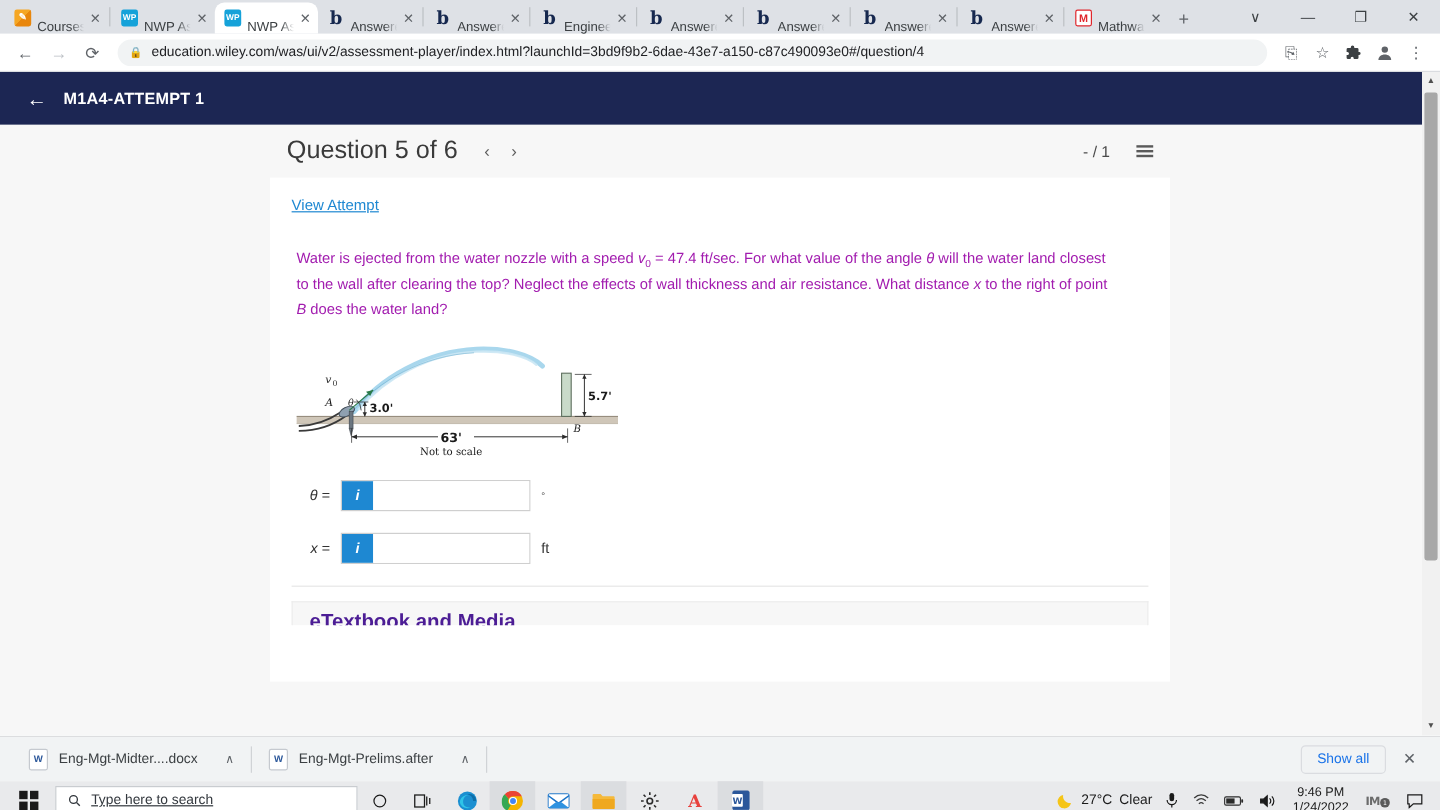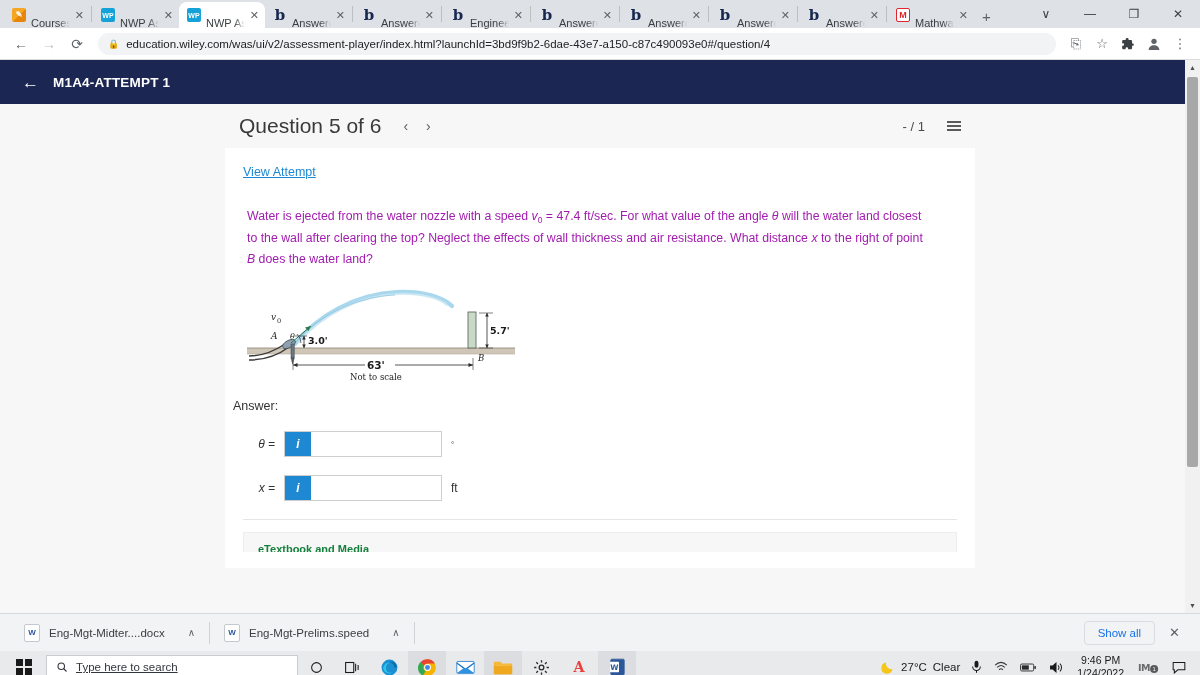--- a/index.html
+++ b/index.html
@@ -123,21 +123,21 @@
             display: flex; align-items: center; justify-content: center; font-style: italic; }
   .ifield { width: 130px; border: none; outline: none; background: #fff; font-size: 12px;
             padding: 0 6px; font-family: "Liberation Sans", sans-serif; }
   .unit { font-size: 12px; color: #333; }
   .unit.deg { font-size: 8px; vertical-align: super; }
 
   .etext-wrap { padding: 18px 18px 0 18px; }
   .etext-sep { border-top: 1px solid #e6e6e6; }
   .etext-bar { background: #f7f7f7; border: 1px solid #ededed; border-bottom: none;
                margin-top: 12px; padding: 6px 14px 0 14px; height: 20px; overflow: hidden; }
-  .etext-bar span { font-size: 11px; color: #15803d; font-weight: 600; }
+  .etext-bar span { font-size: 17px; color: #4c1d95; font-weight: 600; }
 
   
   .scrollbar { position: absolute; right: 0; top: 0; width: 15px; height: 553px;
                background: #f1f1f1; }
   .scrollbar .up, .scrollbar .down { height: 15px; display: flex; align-items: center;
                justify-content: center; font-size: 7px; color: #505050; }
   .scrollbar .thumb { position: absolute; left: 2px; top: 17px; width: 11px; height: 390px;
                background: #a8a8a8; border-radius: 2px; }
 
   
@@ -377,21 +377,20 @@
                 <line x1="46" y1="72" x2="46" y2="84" stroke="#2b2b2b" stroke-width="0.6"></line>
                 <line x1="226" y1="72" x2="226" y2="84" stroke="#2b2b2b" stroke-width="0.6"></line>
                 <rect x="118" y="73" width="30" height="12" fill="#ffffff"></rect>
                 <text x="120" y="83" font-family="DejaVu Sans, sans-serif" font-weight="bold" font-size="10.5" fill="#1a1a1a">63'</text>
 
                 <text x="103" y="94" font-family="DejaVu Serif, serif" font-size="8.5" fill="#1a1a1a">Not to scale</text>
               </svg>
             </div>
           </div>
 
-          <div class="ans-label">Answer:</div>
 
           <div class="ansrow">
             <span class="ansvar">θ =</span>
             <span class="inputgrp">
               <span class="ibadge">i</span>
               <input class="ifield" type="text" value="" style="">
             </span>
             <span class="unit deg">°</span>
           </div>
 
@@ -424,21 +423,21 @@
 
   <div class="downloadbar">
     <div class="dlitem">
       <span class="dlicon"></span>
       <span class="dlname">Eng-Mgt-Midter....docx</span>
       <span class="dlcaret">∧</span>
     </div>
     <div class="dlsep"></div>
     <div class="dlitem">
       <span class="dlicon"></span>
-      <span class="dlname">Eng-Mgt-Prelims.speed</span>
+      <span class="dlname">Eng-Mgt-Prelims.after</span>
       <span class="dlcaret">∧</span>
     </div>
     <div class="dlsep"></div>
     <div class="dlspacer"></div>
     <button class="showall">Show all</button>
     <span class="dlclose">✕</span>
   </div>
 
   <div class="taskbar">
     <div class="startbtn">

